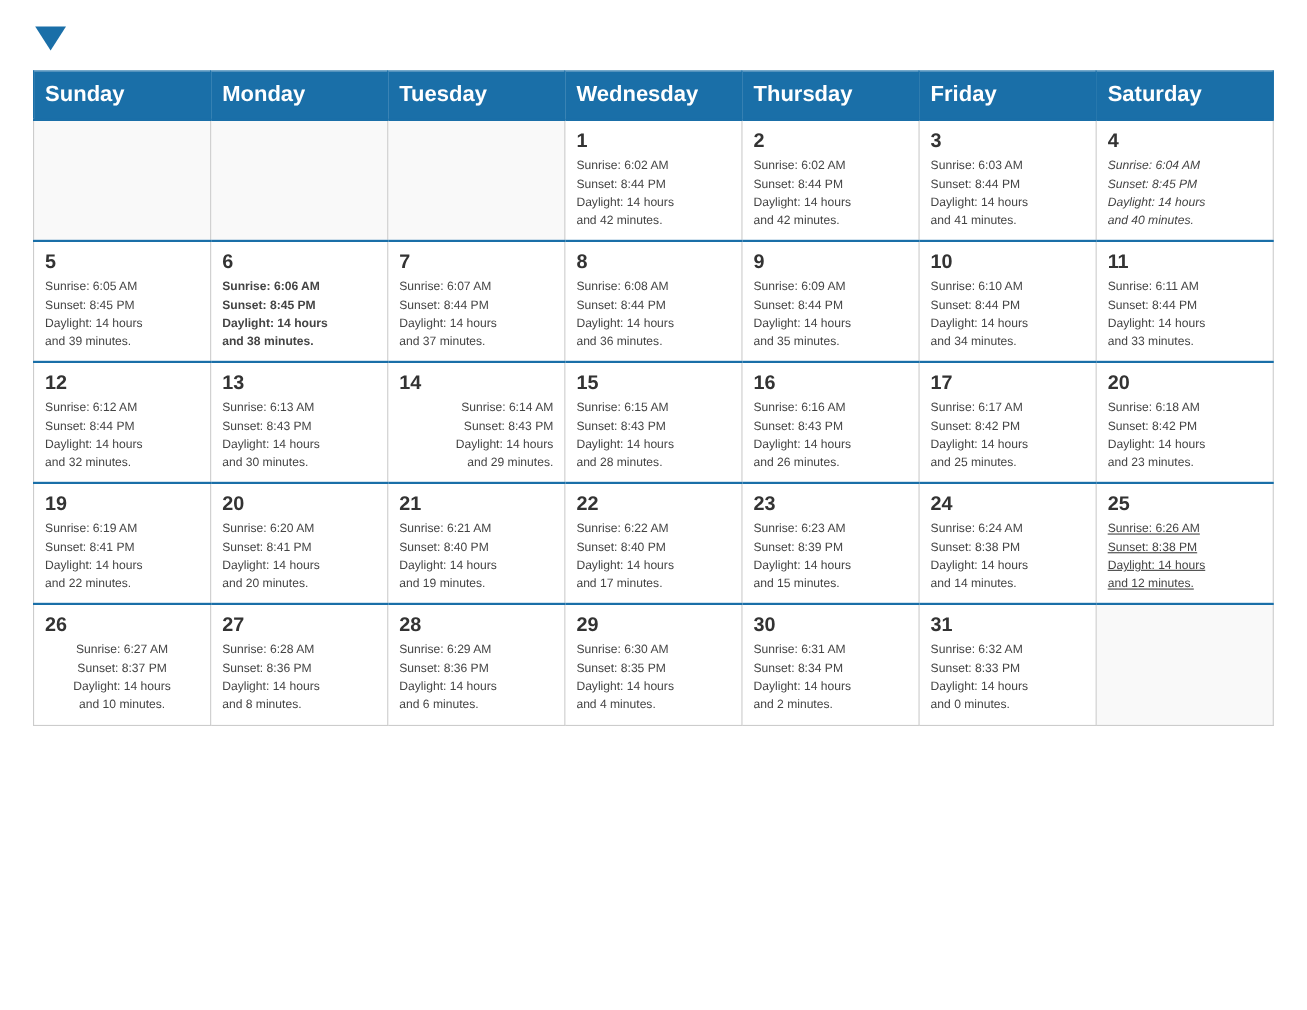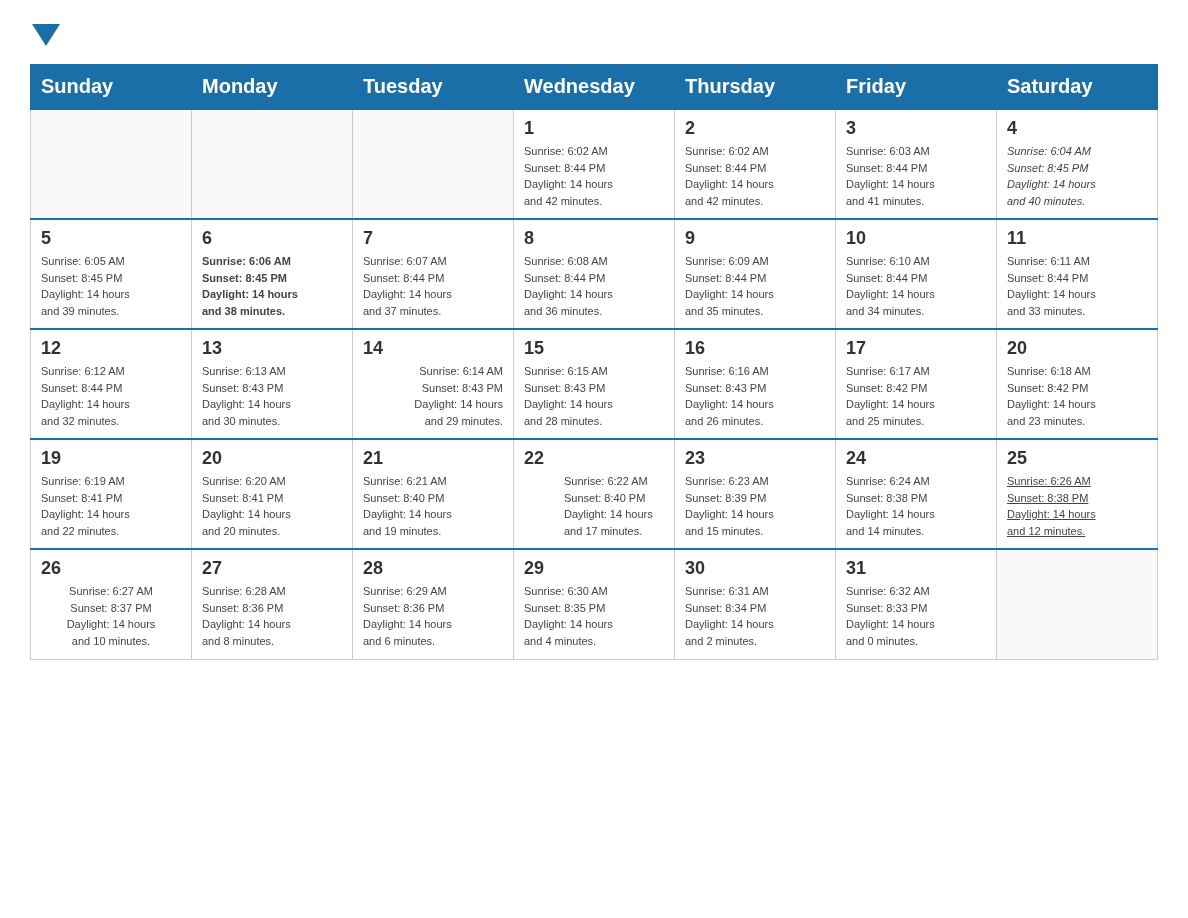--- a/index.html
+++ b/index.html
@@ -280,21 +280,21 @@
         </td>
         <td>
           <span class="day-number">21</span>
           <div class="day-info" style="white-space: pre-line;">Sunrise: 6:21 AM
 Sunset: 8:40 PM
 Daylight: 14 hours
 and 19 minutes.</div>
         </td>
         <td>
           <span class="day-number">22</span>
-          <div class="day-info" style="white-space: pre-line; margin-left: 40px;">Sunrise: 6:22 AM
+          <div class="day-info" style="white-space: pre-line;">Sunrise: 6:22 AM
 Sunset: 8:40 PM
 Daylight: 14 hours
 and 17 minutes.</div>
         </td>
         <td>
           <span class="day-number">23</span>
           <div class="day-info" style="white-space: pre-line;">Sunrise: 6:23 AM
 Sunset: 8:39 PM
 Daylight: 14 hours
 and 15 minutes.</div>

